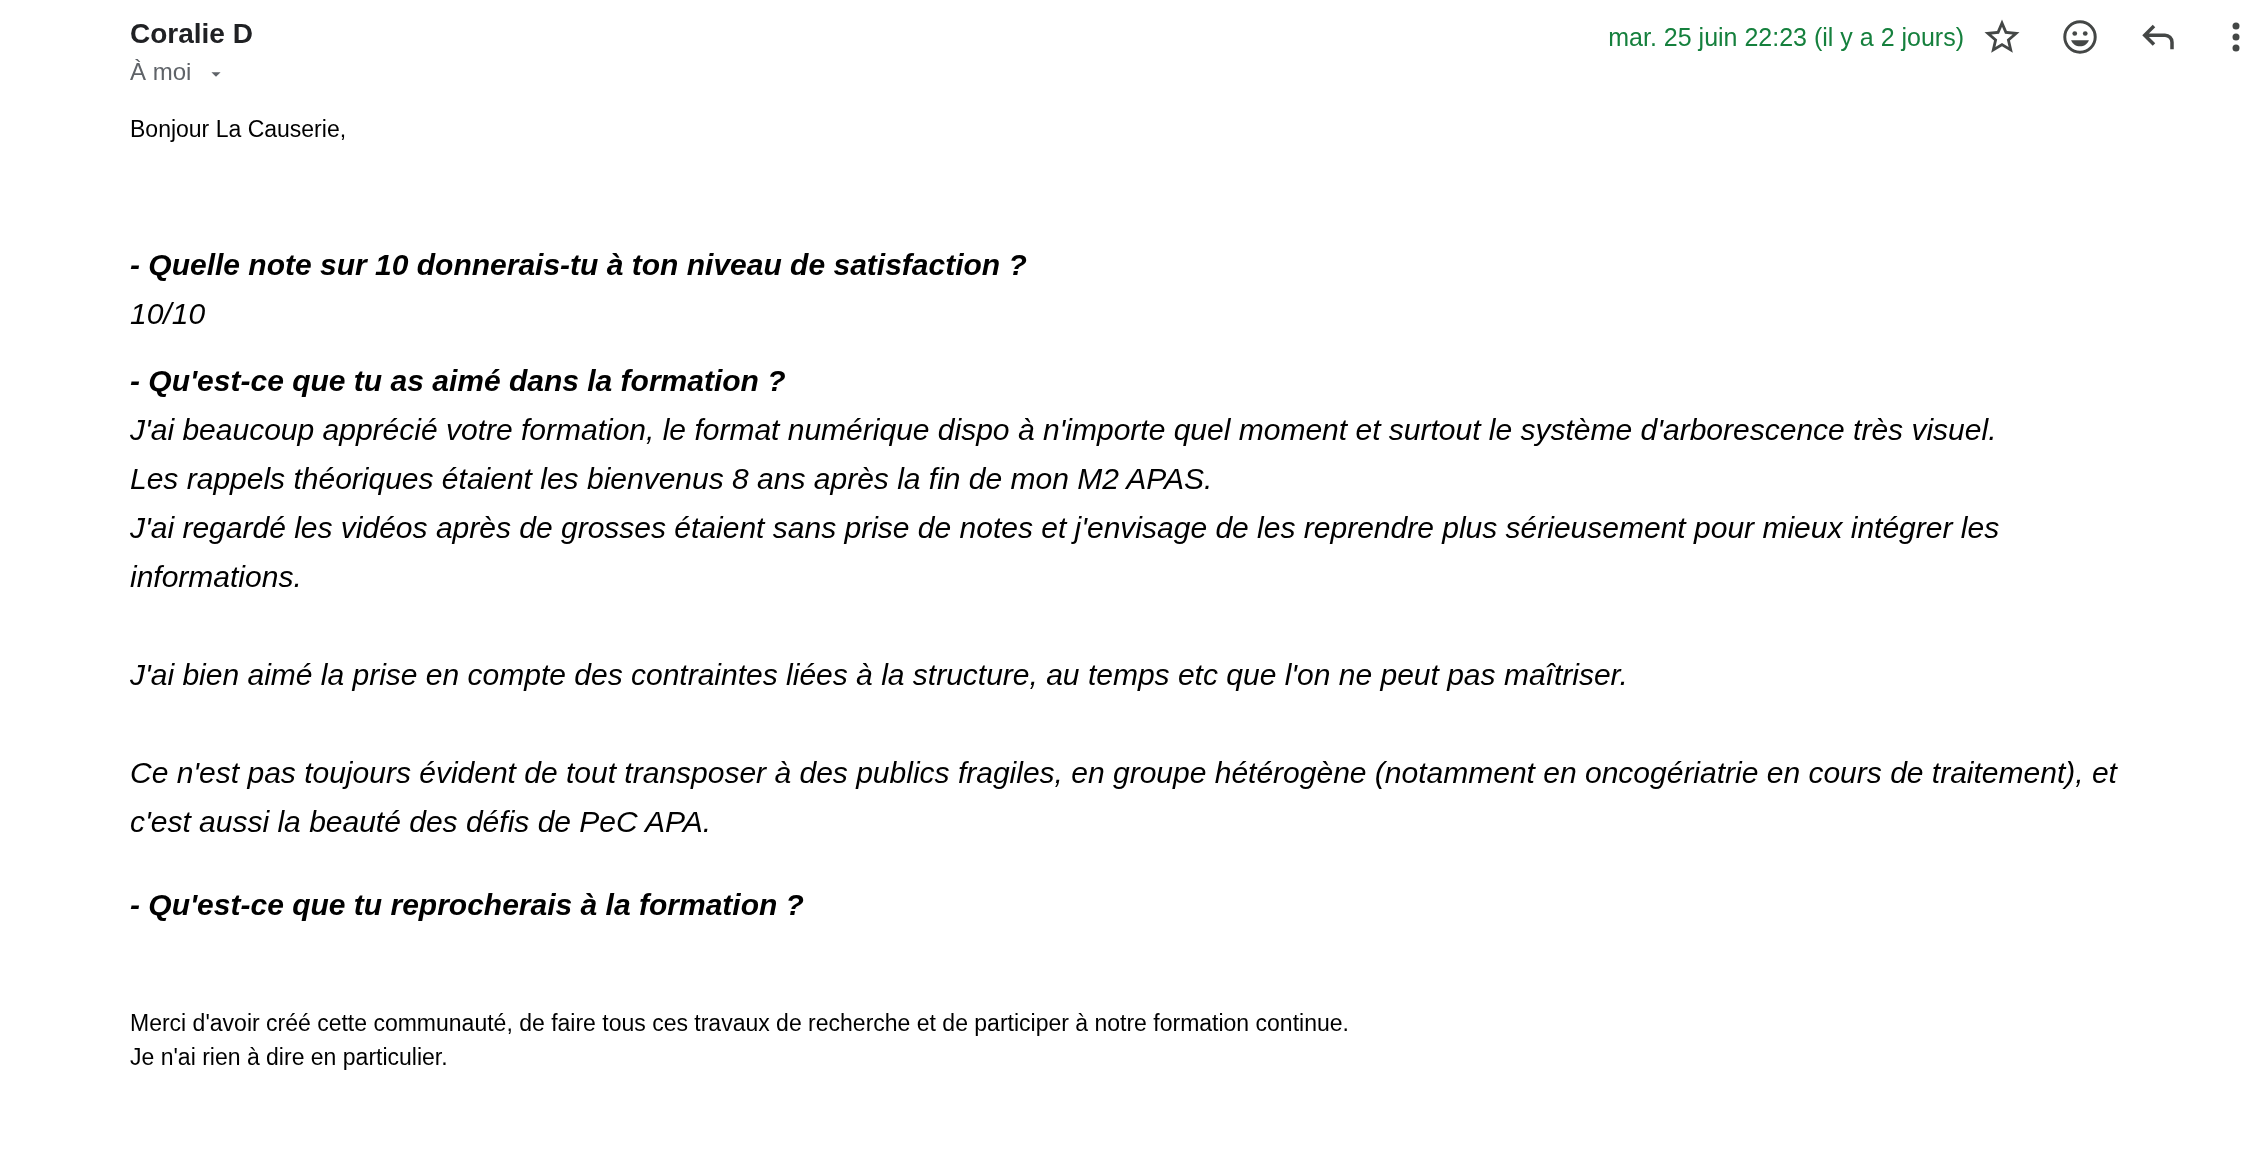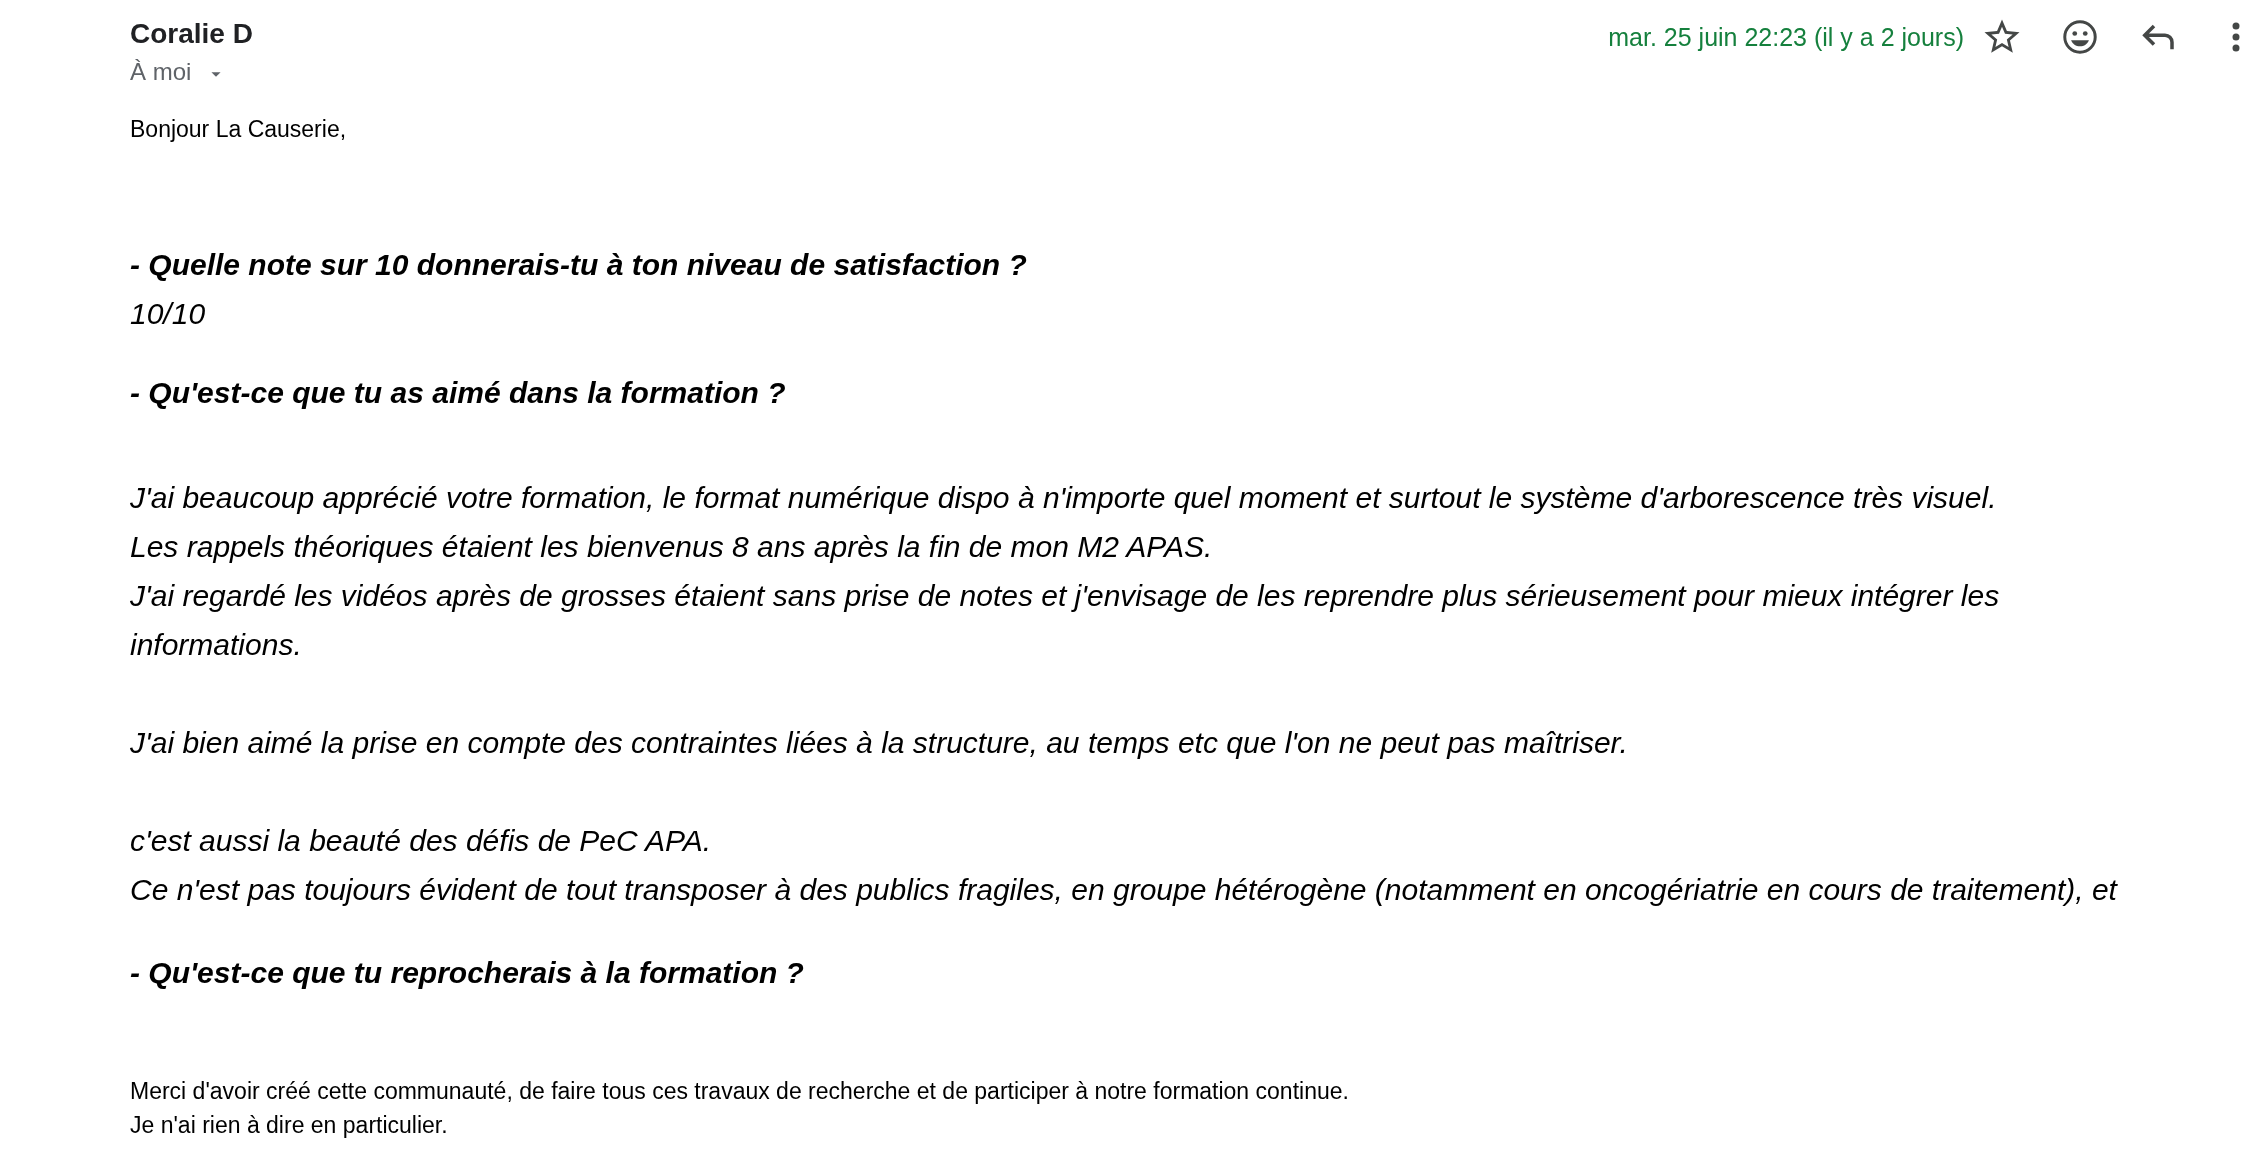--- a/index.html
+++ b/index.html
@@ -88,22 +88,22 @@
   .t-big {
     font-size: 30px;
     line-height: 49px;
     white-space: nowrap;
     font-style: italic;
   }
   .t-bold { font-weight: 700; }
 
   .m-greeting   { margin-top: 22px; }
   .m-q1         { margin-top: 94px; }
-  .m-q2         { margin-top: 30px; }
-  .m-p1         { margin-top: 56px; }
+  .m-q2         { margin-top: 18px; }
+  .m-p1         { }
   .m-p2         { margin-top: 49px; }
   .m-p3         { margin-top: 49px; }
   .m-q3         { margin-top: 34px; }
   .m-closing    { margin-top: 77px; }
 </style>
 </head>
 <body>
 
 <div class="email-header">
 
@@ -163,22 +163,22 @@
   <div class="m-p1">
     <div class="t-big">J'ai beaucoup apprécié votre formation, le format numérique dispo à n'importe quel moment et surtout le système d'arborescence très visuel.</div>
     <div class="t-big">Les rappels théoriques étaient les bienvenus 8 ans après la fin de mon M2 APAS.</div>
     <div class="t-big">J'ai regardé les vidéos après de grosses étaient sans prise de notes et j'envisage de les reprendre plus sérieusement pour mieux intégrer les</div>
     <div class="t-big">informations.</div>
   </div>
 
   <div class="t-big m-p2">J'ai bien aimé la prise en compte des contraintes liées à la structure, au temps etc que l'on ne peut pas maîtriser.</div>
 
   <div class="m-p3">
+    <div class="t-big">Ce n'est pas toujours évident de tout transposer à des publics fragiles, en groupe hétérogène (notamment en oncogériatrie en cours de traitement), et</div>
     <div class="t-big">c'est aussi la beauté des défis de PeC APA.</div>
-    <div class="t-big">Ce n'est pas toujours évident de tout transposer à des publics fragiles, en groupe hétérogène (notamment en oncogériatrie en cours de traitement), et</div>
   </div>
 
   <div class="t-big t-bold m-q3">- Qu'est-ce que tu reprocherais à la formation ?</div>
   <div class="t-small m-closing">Merci d'avoir créé cette communauté, de faire tous ces travaux de recherche et de participer à notre formation continue.</div>
 
   <div class="t-small">Je n'ai rien à dire en particulier.</div>
 
 </div>
 
 </body></html>

